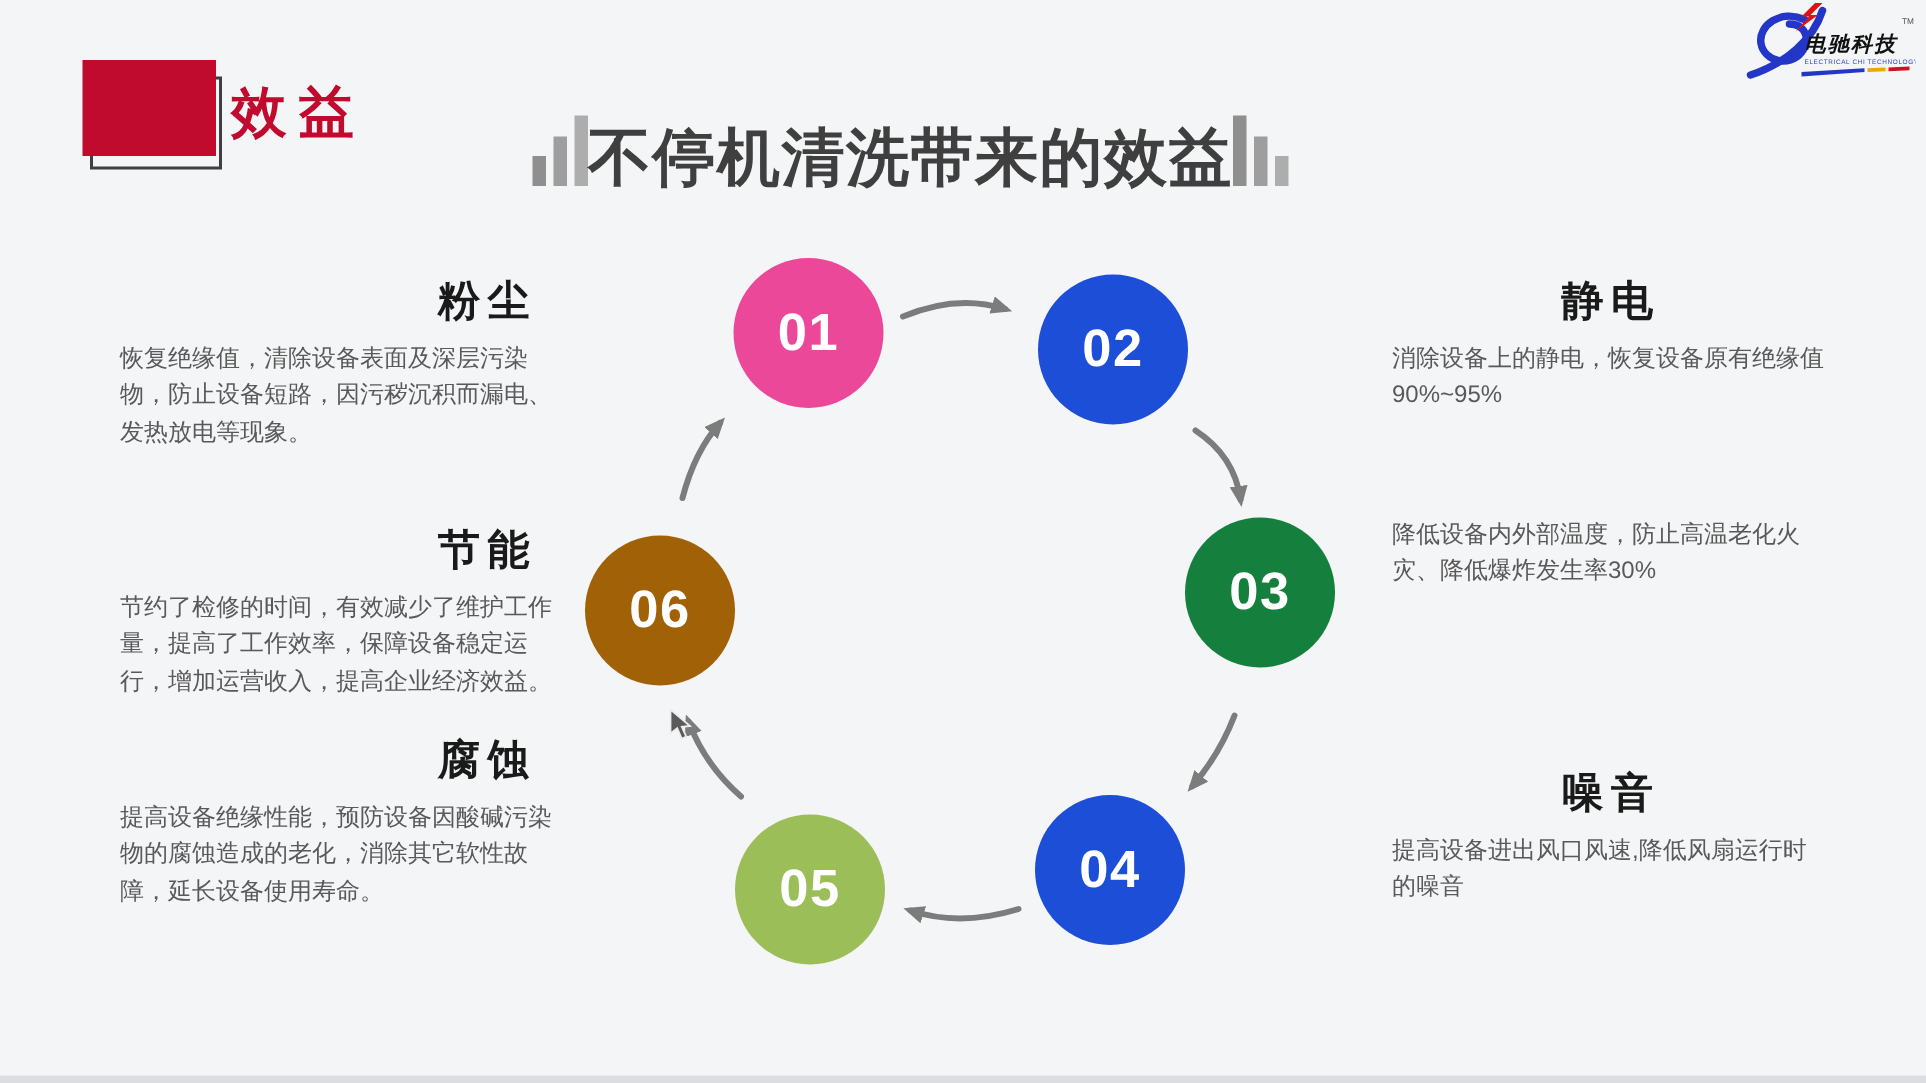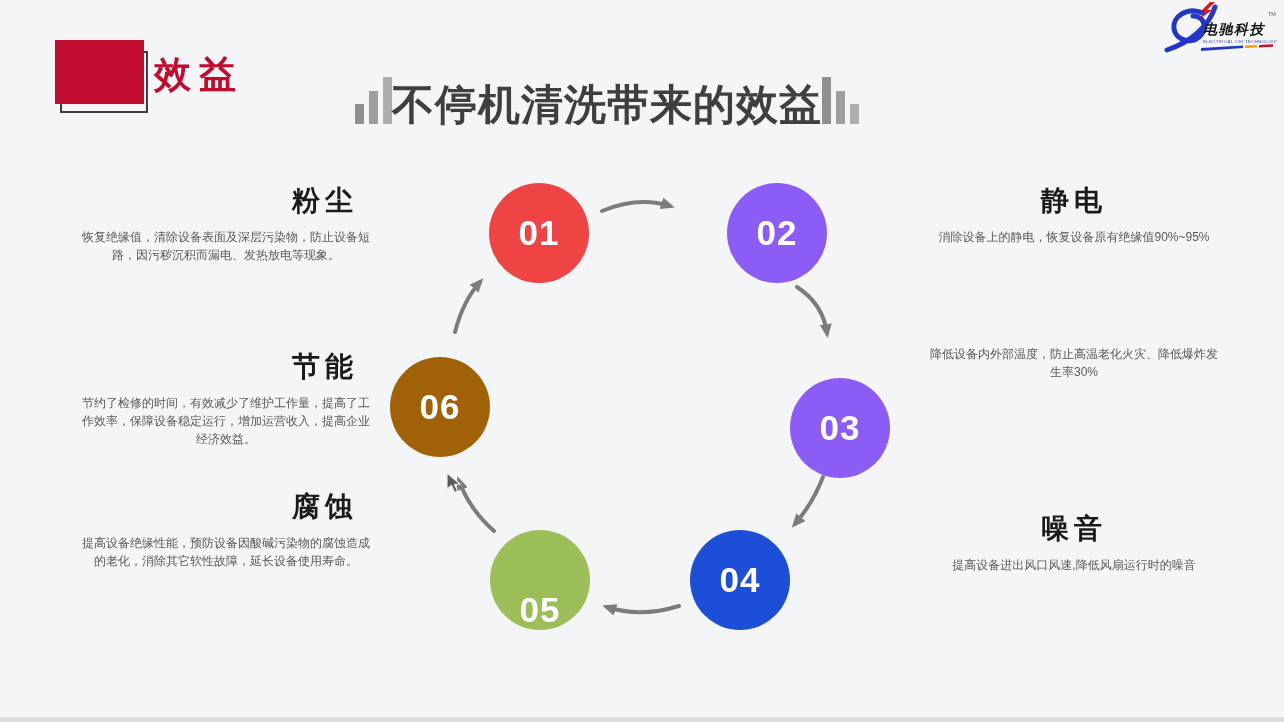--- a/index.html
+++ b/index.html
@@ -37,21 +37,21 @@
   .logo{left:1163px;top:2px;width:114px;height:52px;}
 
   
   .benefit{width:292px;}
   .benefit h3{
     margin:0 0 8px 0;font-size:28px;font-weight:700;letter-spacing:5px;
     color:var(--heading-black,#1A1A1A);
     text-align:center;
   }
   .benefit p{
-    margin:0;font-size:12px;line-height:1.52;color:var(--body-gray,#595959);text-align:center;
+    margin:0;font-size:16px;line-height:1.52;color:var(--body-gray,#595959);
   }
   .benefit.left{left:80px;}
   .benefit.left h3{text-align:right;padding-right:14px;}
   .benefit.right{left:928px;width:292px;}
 
   
   .circle{
     width:100px;height:100px;border-radius:50%;
     display:flex;align-items:center;justify-content:center;
     color:#fff;font-size:35px;font-weight:700;letter-spacing:1px;
@@ -116,33 +116,33 @@
   <p>消除设备上的静电，恢复设备原有绝缘值90%~95%</p>
 </div>
 <div class="abs benefit right" style="top:345px">
   <p>降低设备内外部温度，防止高温老化火灾、降低爆炸发生率30%</p>
 </div>
 <div class="abs benefit right" style="top:510px">
   <h3>噪音</h3>
   <p>提高设备进出风口风速,降低风扇运行时的噪音</p>
 </div>
 
-<div class="abs circle" style="left: 489px; top: 183px; background-color: #ef4444;">
+<div class="abs circle" style="left: 489px; top: 172px; background-color: #ec4899;">
     <span>01</span>
   </div>
-<div class="abs circle" style="left: 727px; top: 183px; background-color: #8b5cf6;">
+<div class="abs circle" style="left: 692px; top: 183px; background-color: #1d4ed8;">
     <span>02</span>
   </div>
-<div class="abs circle" style="left: 790px; top: 378px; background-color: #8b5cf6;">
+<div class="abs circle" style="left: 790px; top: 345px; background-color: #15803d;">
     <span>03</span>
   </div>
 <div class="abs circle" style="left: 690px; top: 530px; background-color: #1d4ed8;">
     <span>04</span>
   </div>
-<div class="abs circle" style="left: 490px; top: 530px; background-color: rgb(156, 190, 89); align-items: flex-end;">
+<div class="abs circle" style="left: 490px; top: 543px; background-color: rgb(156, 190, 89);">
     <span>05</span>
   </div>
 <div class="abs circle" style="left: 390px; top: 357px; background-color: #a16207;">
     <span>06</span>
   </div>
 
 <svg class="abs arrows" viewBox="0 0 1284 722" xmlns="http://www.w3.org/2000/svg">
   <defs>
     <marker id="ah" markerWidth="14" markerHeight="12" refX="9" refY="6" orient="auto" markerUnits="userSpaceOnUse">
       <path d="M0,0 L14,6 L0,12 Z" class="arrowhead"></path>

